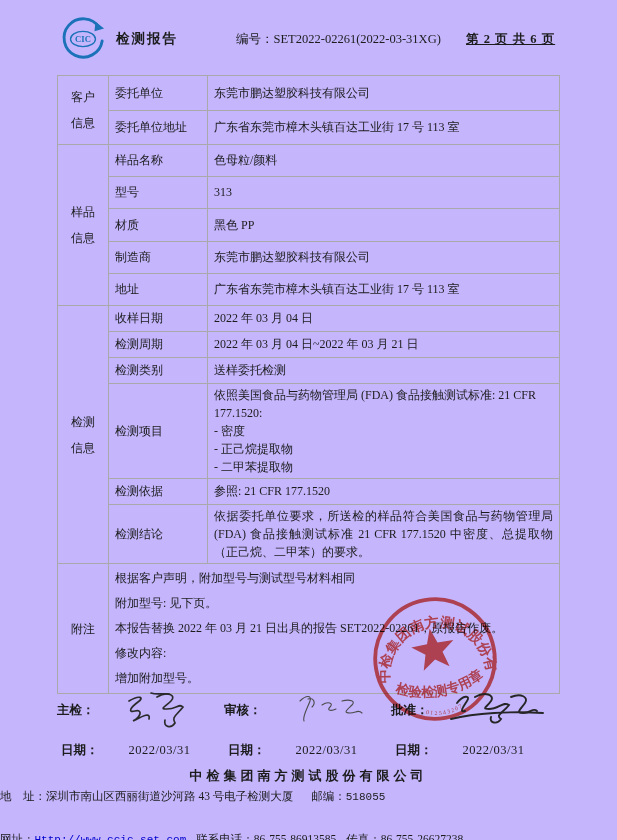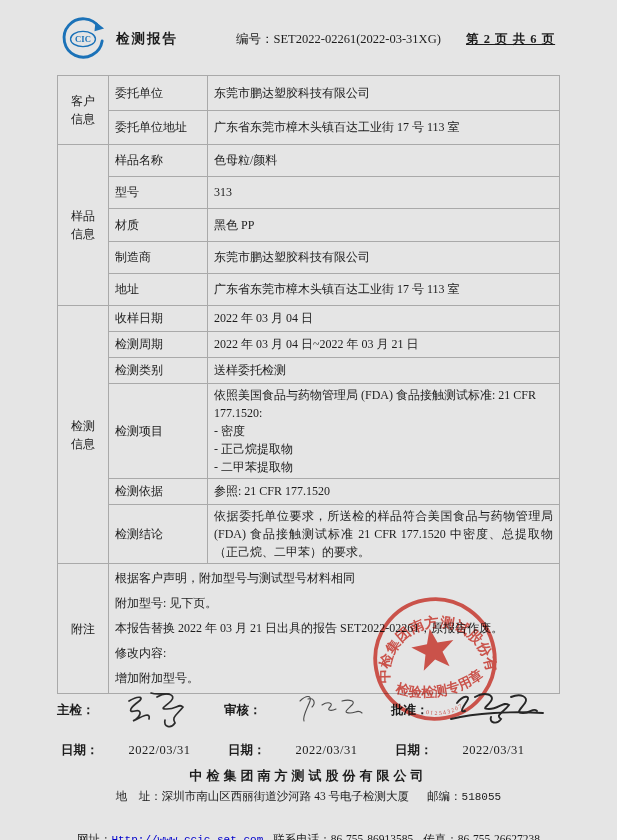--- a/index.html
+++ b/index.html
@@ -1,20 +1,20 @@
 <!DOCTYPE html>
 <html><head>
 <meta charset="utf-8">
 <style>
   html,body{margin:0;padding:0;background:#888;}
   .page{
     position:relative;
     width:617px;height:840px;
     margin:0 auto;
-    background:#e5e5e5;
+    background:#c4b5fd;
     font-family:"Liberation Serif","DejaVu Serif",serif;
     color:#1c1c1c;
     overflow:hidden;
   }
   
   .logo{position:absolute;left:60px;top:16px;width:46px;height:46px;}
   .hdr-title{position:absolute;left:116px;top:30px;font-size:13.5px;font-weight:bold;letter-spacing:2px;}
   .hdr-no{position:absolute;left:236px;top:31px;font-size:12.5px;font-weight:normal;}
   .hdr-page{position:absolute;left:466px;top:31px;font-size:12.5px;font-weight:bold;letter-spacing:1px;text-decoration:underline;}
   
@@ -25,21 +25,21 @@
   }
   table.report td{
     border:1px solid #a9a9a9;
     vertical-align:middle;
     padding:2px 6px;
     overflow:hidden;
   }
   td.sec{
     text-align:center;
     white-space:pre-line;
-    line-height:18px;
+    line-height:26px;
     padding:0 2px;
   }
   td.flabel{padding-left:9px;}
   td.fvalue{padding-left:11px;}
   td.multiline{white-space:pre-line;line-height:18px;padding-top:4px;padding-bottom:4px;}
   td.justify{text-align:justify;padding-right:9px;line-height:18px;}
   td.note{
     white-space:pre-line;line-height:25px;
     vertical-align:top;padding-top:4px;padding-left:10px;
   }
@@ -53,21 +53,21 @@
   .date-label{font-weight:bold;margin-left:4px;}
   .date-value{margin-left:30px;letter-spacing:0.5px;}
   
   .stamp{
     position:absolute;left:371px;top:595px;width:128px;height:128px;
     opacity:0.87;mix-blend-mode:multiply;z-index:2;pointer-events:none;
   }
   .sig-ink{z-index:3;position:relative;}
   
   .f-company{position:absolute;left:0;top:767px;width:100%;text-align:center;font-weight:bold;font-size:13px;letter-spacing:4px;}
-  .f-line{position:absolute;left:0;width:100%;text-align:center;font-size:11.5px;}
+  .f-line{position:absolute;left:0;width:100%;font-size:11.5px;}
   .f-line.l1{top:789px;}
   .f-line.l2{top:804px;margin-top:28px;}
   .mono{font-family:"Liberation Mono","DejaVu Sans Mono",monospace;font-size:11px;}
   .weblink{color:#0000cc;text-decoration:underline;cursor:pointer;}
   .gap-s{display:inline-block;width:10px;}
   .gap-m{display:inline-block;width:18px;}
 </style>
 </head>
 <body>
 

